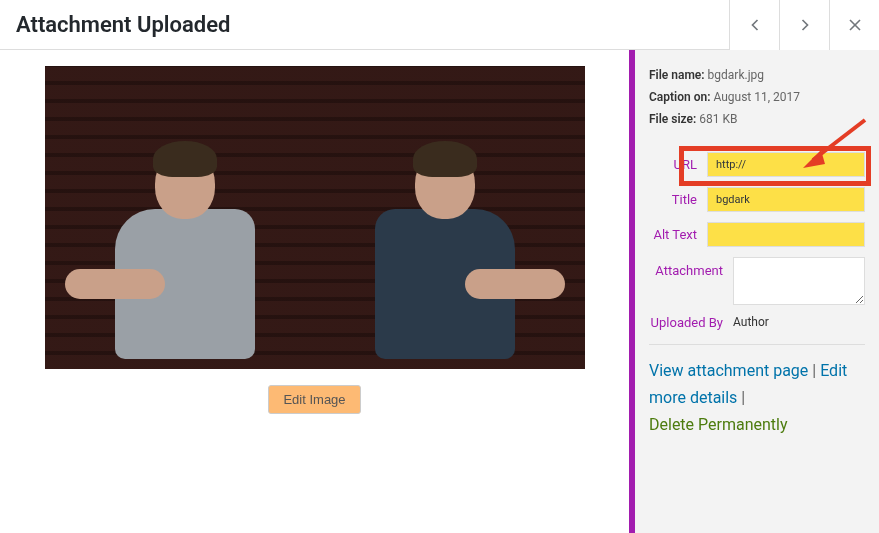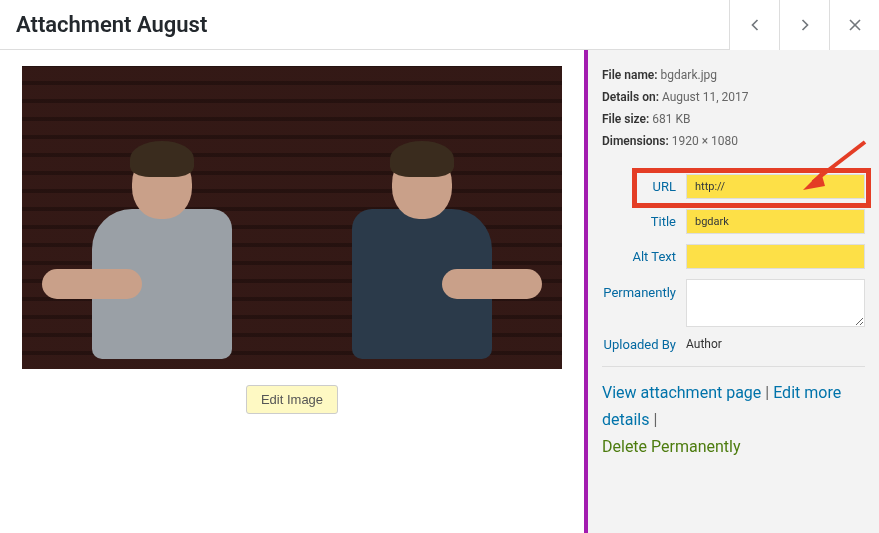--- a/index.html
+++ b/index.html
@@ -105,50 +105,50 @@
       top: 130px;
       left: 0;
       width: 100px;
       height: 30px;
       background: #c9a089;
       border-radius: 15px;
     }
     .edit-btn {
       margin-top: 16px;
       padding: 6px 14px;
-      background: #fef9c3;
+      background: #fdba74;
       border: 1px solid #ccc;
       border-radius: 3px;
       cursor: pointer;
       font-size: 13px;
       color: #555;
     }
     .sidebar {
-      width: 295px;
-      border-left: 4px solid #a21caf;
+      width: 250px;
+      border-left: 6px solid #a21caf;
       background: #f3f3f3;
       padding: 16px 14px;
       font-size: 12px;
       color: #666;
       overflow-y: auto;
     }
     .meta-row { margin-bottom: 4px; line-height: 1.5; }
     .meta-label { font-weight: 600; color: #333; }
     .form-section { margin-top: 24px; position: relative; }
     .form-row {
       display: flex;
       align-items: flex-start;
       margin-bottom: 10px;
     }
     .form-label {
       width: 84px;
       text-align: right;
       padding-right: 10px;
       padding-top: 5px;
-      color: #0369a1;
+      color: #a21caf;
       font-size: 13px;
     }
     .form-label.top { padding-top: 6px; }
     .form-input {
       flex: 1;
       padding: 5px 8px;
       border: 1px solid #ddd;
       background: #fde047;
       font-size: 11px;
       color: #32373c;
@@ -191,21 +191,21 @@
     }
     .links { font-size: 16px; line-height: 1.7; }
     .link { color: #0073aa; text-decoration: none; cursor: pointer; }
     .link-sep { color: #666; }
     .link-danger { color: #4d7c0f; }
   </style>
 </head>
 <body>
 
 <div class="header">
-  <h1 class="header-title">Attachment August</h1>
+  <h1 class="header-title">Attachment Uploaded</h1>
   <div class="header-nav">
     <button class="nav-btn">
       <svg viewBox="0 0 24 24" fill="none" stroke="currentColor" stroke-width="2">
           <polyline points="15 18 9 12 15 6"></polyline>
         </svg>
     </button>
     <button class="nav-btn">
       <svg viewBox="0 0 24 24" fill="none" stroke="currentColor" stroke-width="2">
           <polyline points="9 18 15 12 9 6"></polyline>
         </svg>
@@ -237,30 +237,26 @@
     </div>
     <button class="edit-btn">Edit Image</button>
   </div>
 
   <div class="sidebar">
     <div class="meta-row">
       <span class="meta-label">File name:</span>
       <span>bgdark.jpg</span>
     </div>
     <div class="meta-row">
-      <span class="meta-label">Details on:</span>
+      <span class="meta-label">Caption on:</span>
       <span>August 11, 2017</span>
     </div>
     <div class="meta-row">
       <span class="meta-label">File size:</span>
       <span>681 KB</span>
-    </div>
-    <div class="meta-row">
-      <span class="meta-label">Dimensions:</span>
-      <span>1920 × 1080</span>
     </div>
 
     <div class="form-section">
       <div class="highlight-box"></div>
       <svg class="arrow" width="70" height="55" viewBox="0 0 70 55">
         <line x1="66" y1="4" x2="14" y2="44" stroke="#e43d25" stroke-width="4"></line>
         <polygon points="4,52 22,34 26,48" fill="#e43d25"></polygon>
       </svg>
 
       <div class="form-row">
@@ -269,21 +265,21 @@
       </div>
       <div class="form-row">
         <div class="form-label">Title</div>
         <input class="form-input" type="text" value="bgdark" style="">
       </div>
       <div class="form-row">
         <div class="form-label">Alt Text</div>
         <input class="form-input" type="text" value="" style="">
       </div>
       <div class="form-row">
-        <div class="form-label top">Permanently</div>
+        <div class="form-label top">Attachment</div>
         <textarea class="form-textarea" style=""></textarea>
       </div>
       <div class="uploaded-by-row">
         <div class="form-label">Uploaded By</div>
         <div class="uploaded-by-value">Author</div>
       </div>
     </div>
 
     <div class="divider"></div>
 

